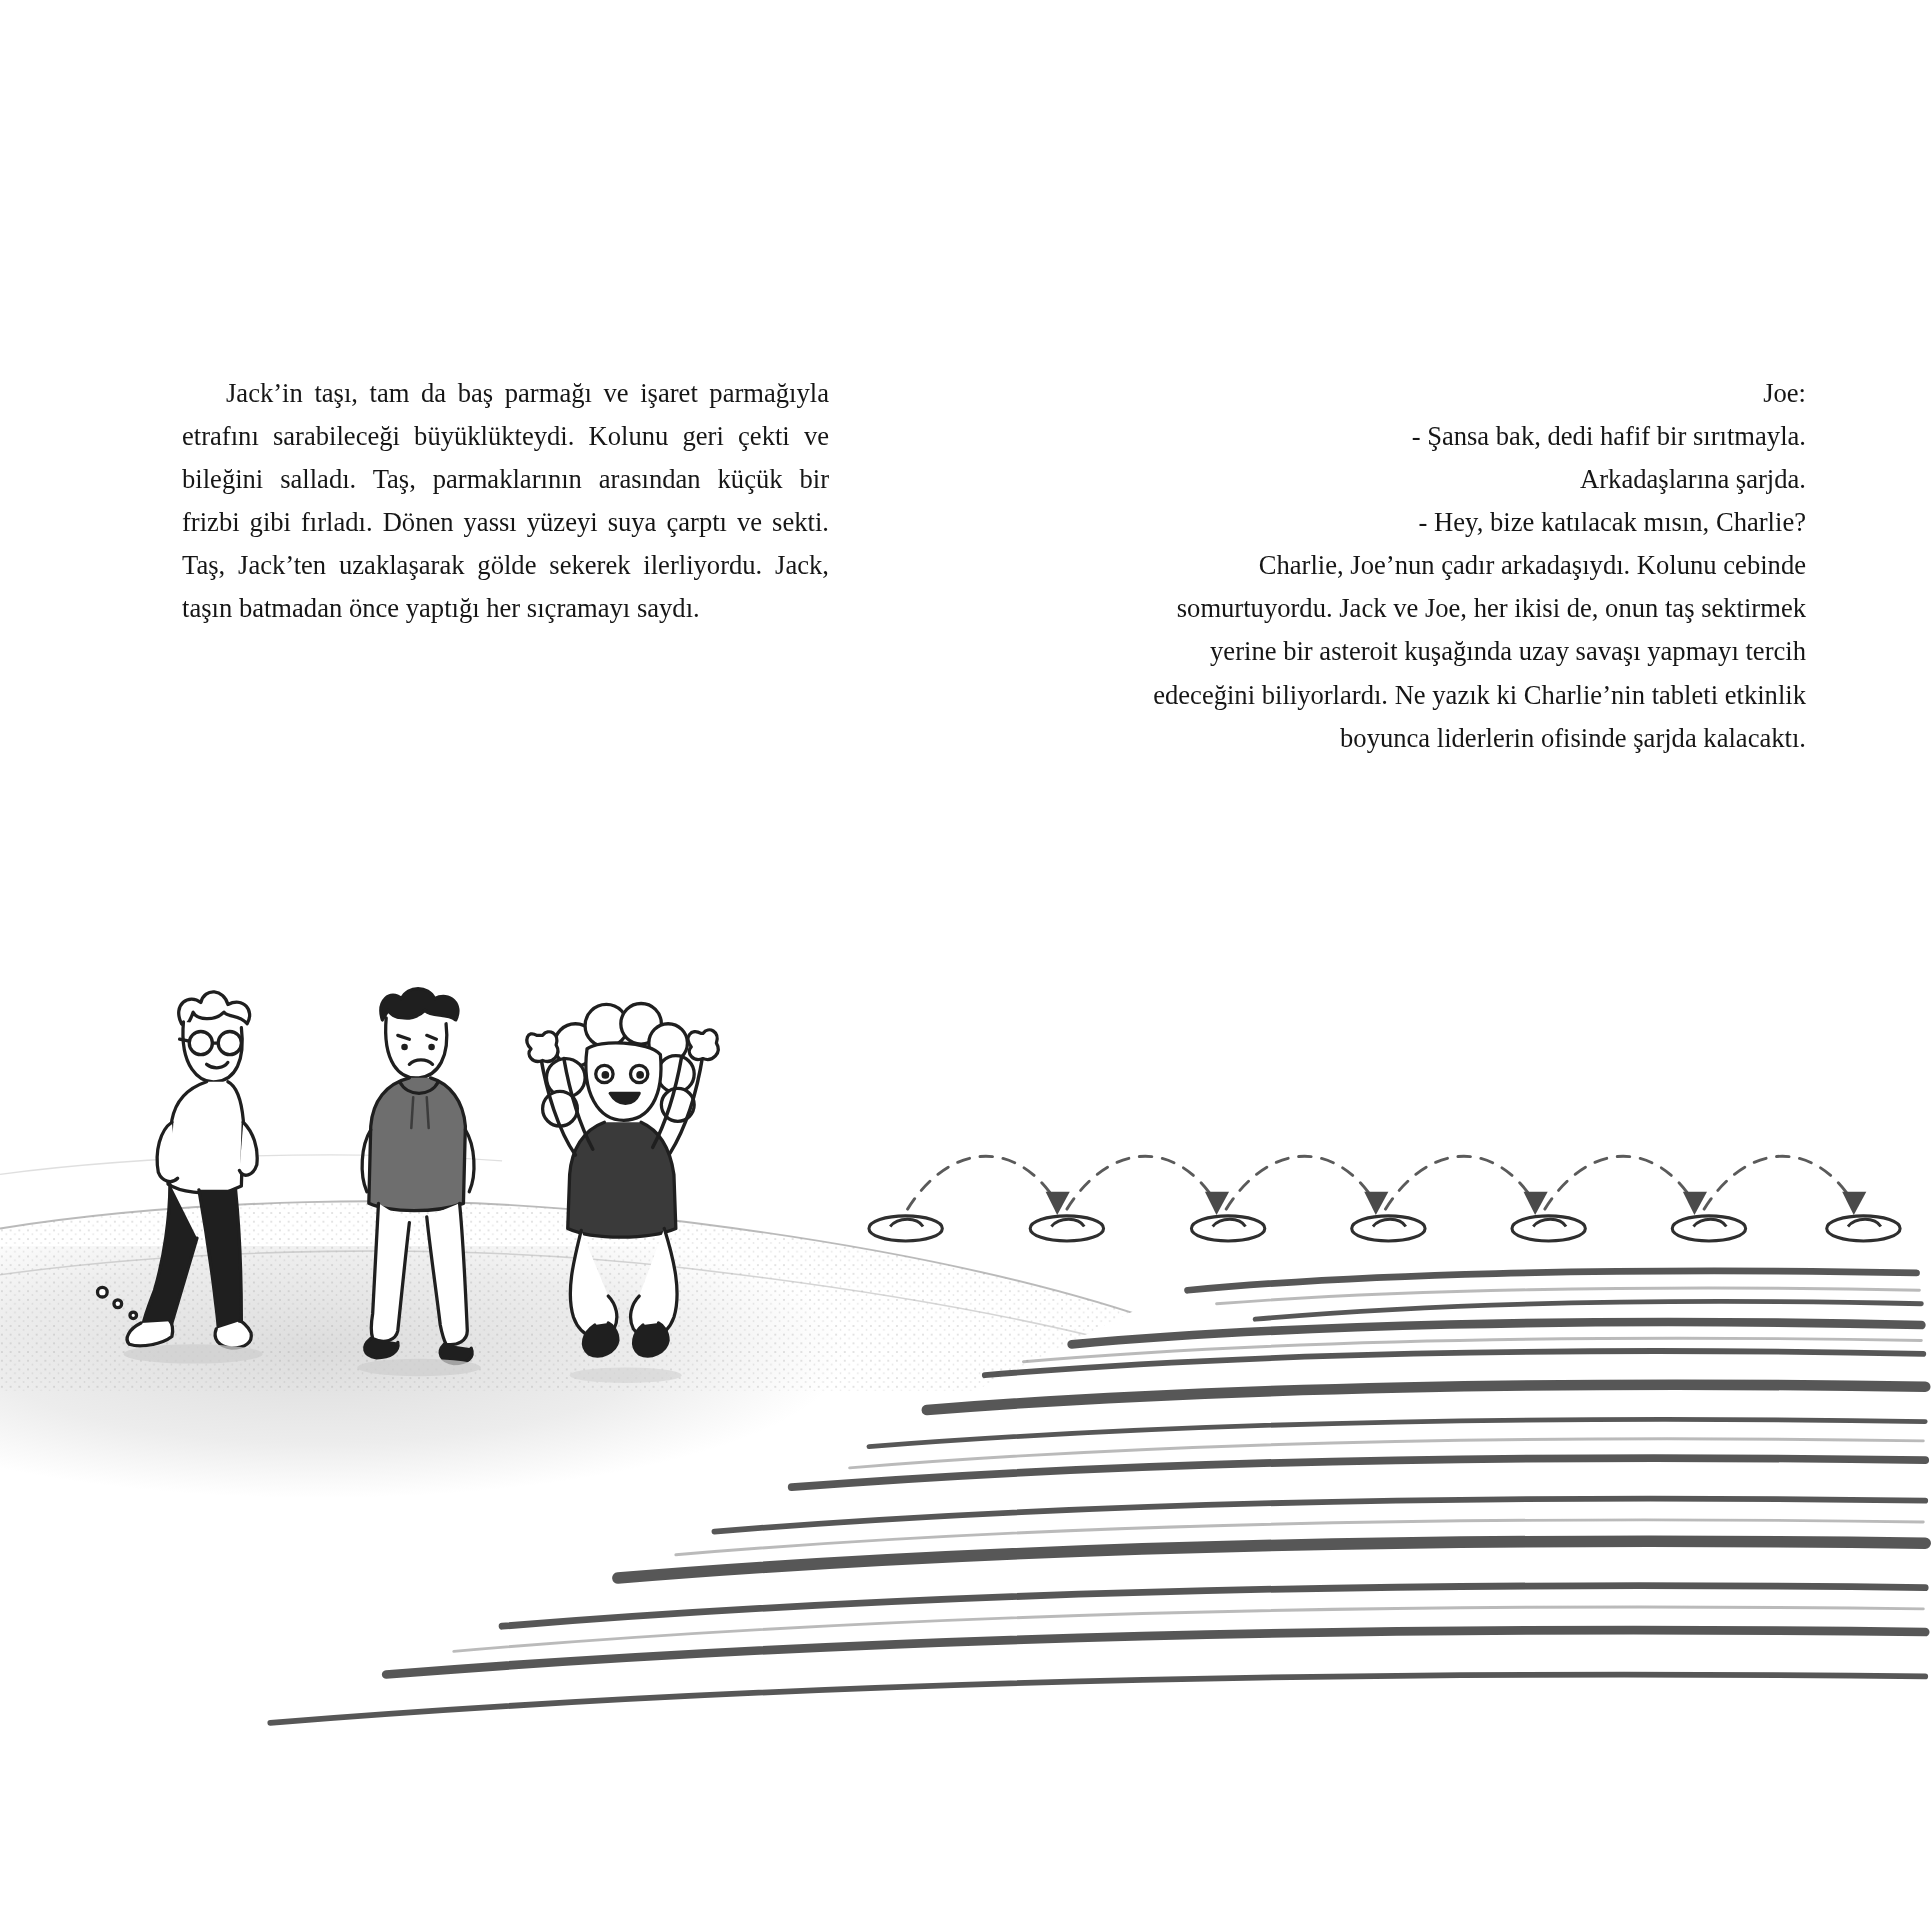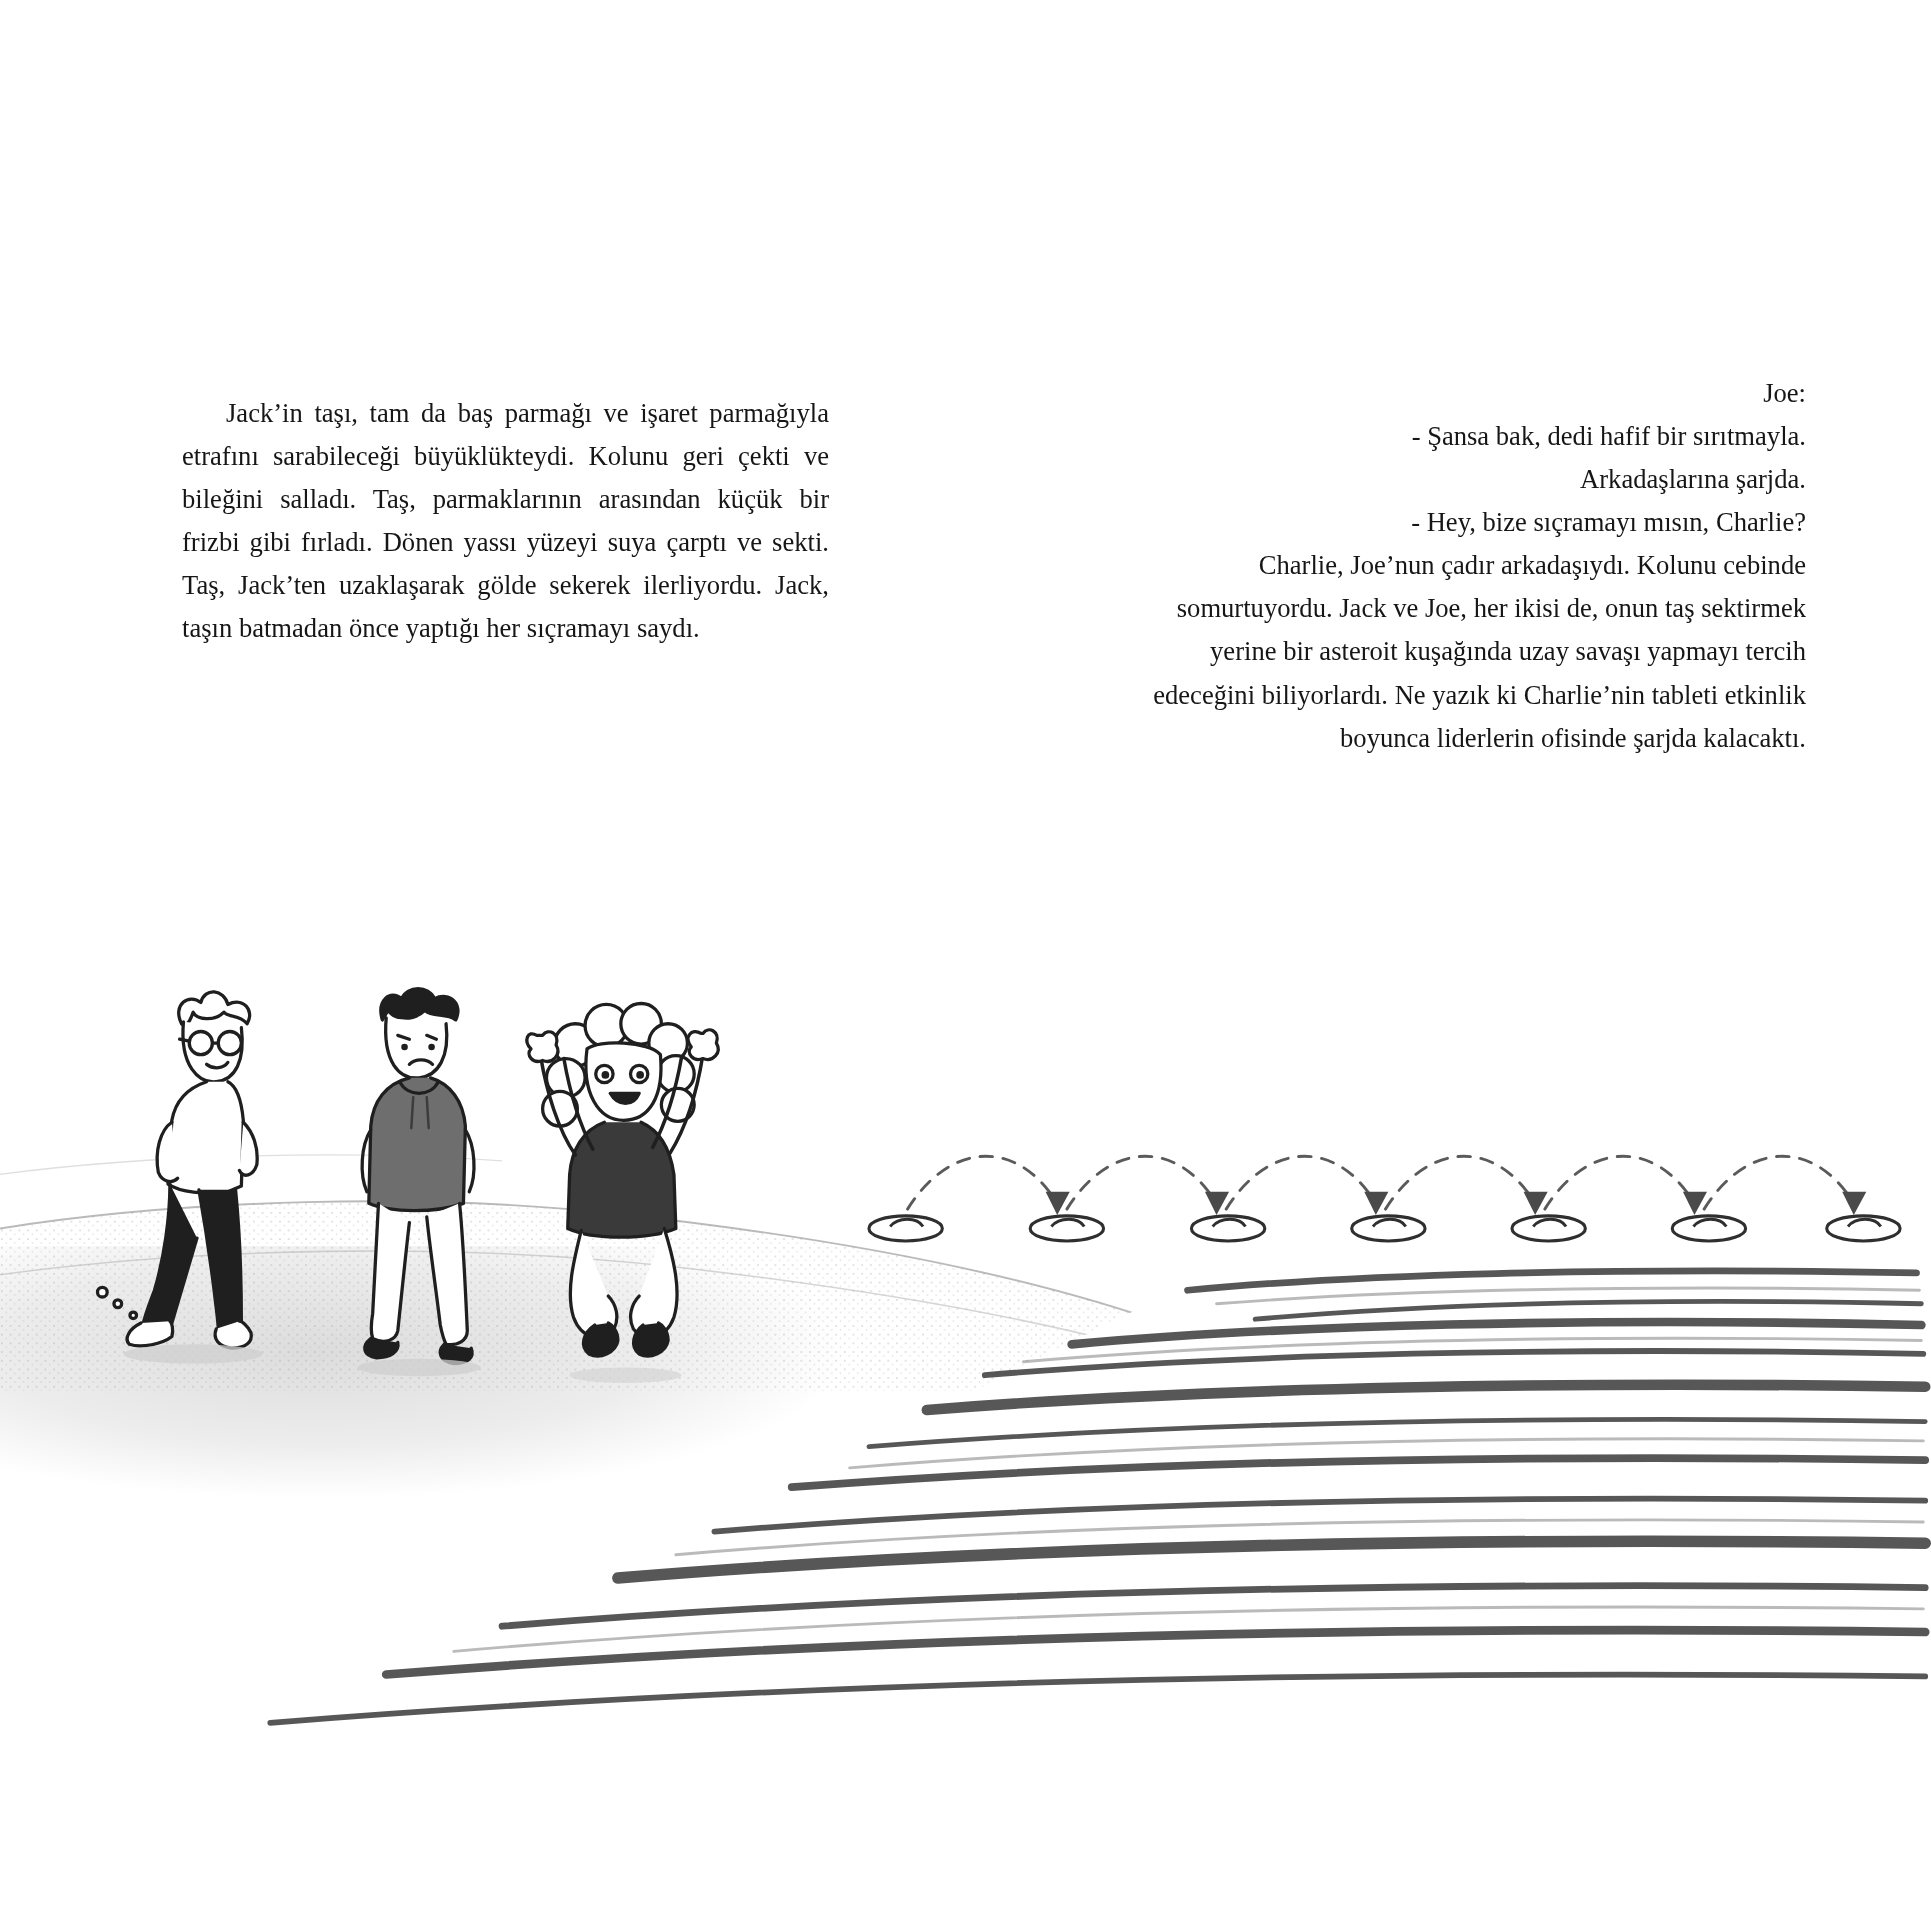--- a/index.html
+++ b/index.html
@@ -27,21 +27,21 @@
     position: absolute;
     font-size: 26.6px;
     line-height: 1.62;
     text-align: justify;
     text-justify: inter-word;
     hyphens: manual;
     color: #161616;
   }
   .col.left {
     left: 182px;
-    top: 392px;
+    top: 372px;
     width: 647px;
   }
   .col.right {
     left: 1149px;
     top: 372px;
     width: 657px;
   }
   .col p {
     margin: 0;
   }
@@ -89,21 +89,21 @@
 <div class="page">
 
   <div class="col left">
     <p class="indent">Jack’in taşı, tam da baş parmağı ve işaret parmağıyla etrafını sarabileceği büyüklükteydi. Kolunu geri çekti ve bileğini salladı. Taş, parmaklarının arasından küçük bir frizbi gibi fırladı. Dönen yassı yüzeyi suya çarptı ve sekti. Taş, Jack’ten uzaklaşarak gölde sekerek ilerliyordu. Jack, taşın batmadan önce yaptığı her sıçramayı saydı.</p>
   </div>
 
   <div class="col right">
     <p class="flush last-line-left">Joe:</p>
     <p class="dash last-line-left">- Şansa bak, dedi hafif bir sırıtmayla.</p>
     <p class="flush last-line-left">Arkadaşlarına şarjda.</p>
-    <p class="dash last-line-left">- Hey, bize sıçramayı mısın, Charlie?</p>
+    <p class="dash last-line-left">- Hey, bize katılacak mısın, Charlie?</p>
     <p class="indent last-line-left">Charlie, Joe’nun çadır arkadaşıydı. Kolunu cebinde somurtuyordu. Jack ve Joe, her ikisi de, onun taş sektirmek yerine bir asteroit kuşağında uzay savaşı yapmayı tercih edeceğini biliyorlardı. Ne yazık ki Charlie’nin tableti etkinlik boyunca liderlerin ofisinde şarjda kalacaktı.</p>
   </div>
 
   <div class="ground-tone"></div>
 
   <div class="illustration">
     <svg width="1931" height="792" viewBox="0 0 2000 820" xmlns="http://www.w3.org/2000/svg">
       <defs>
         <pattern id="speckle" width="9" height="9" patternUnits="userSpaceOnUse">
           <circle cx="2" cy="2" r="1.1" fill="#8a8a8a" opacity="0.55"></circle>

